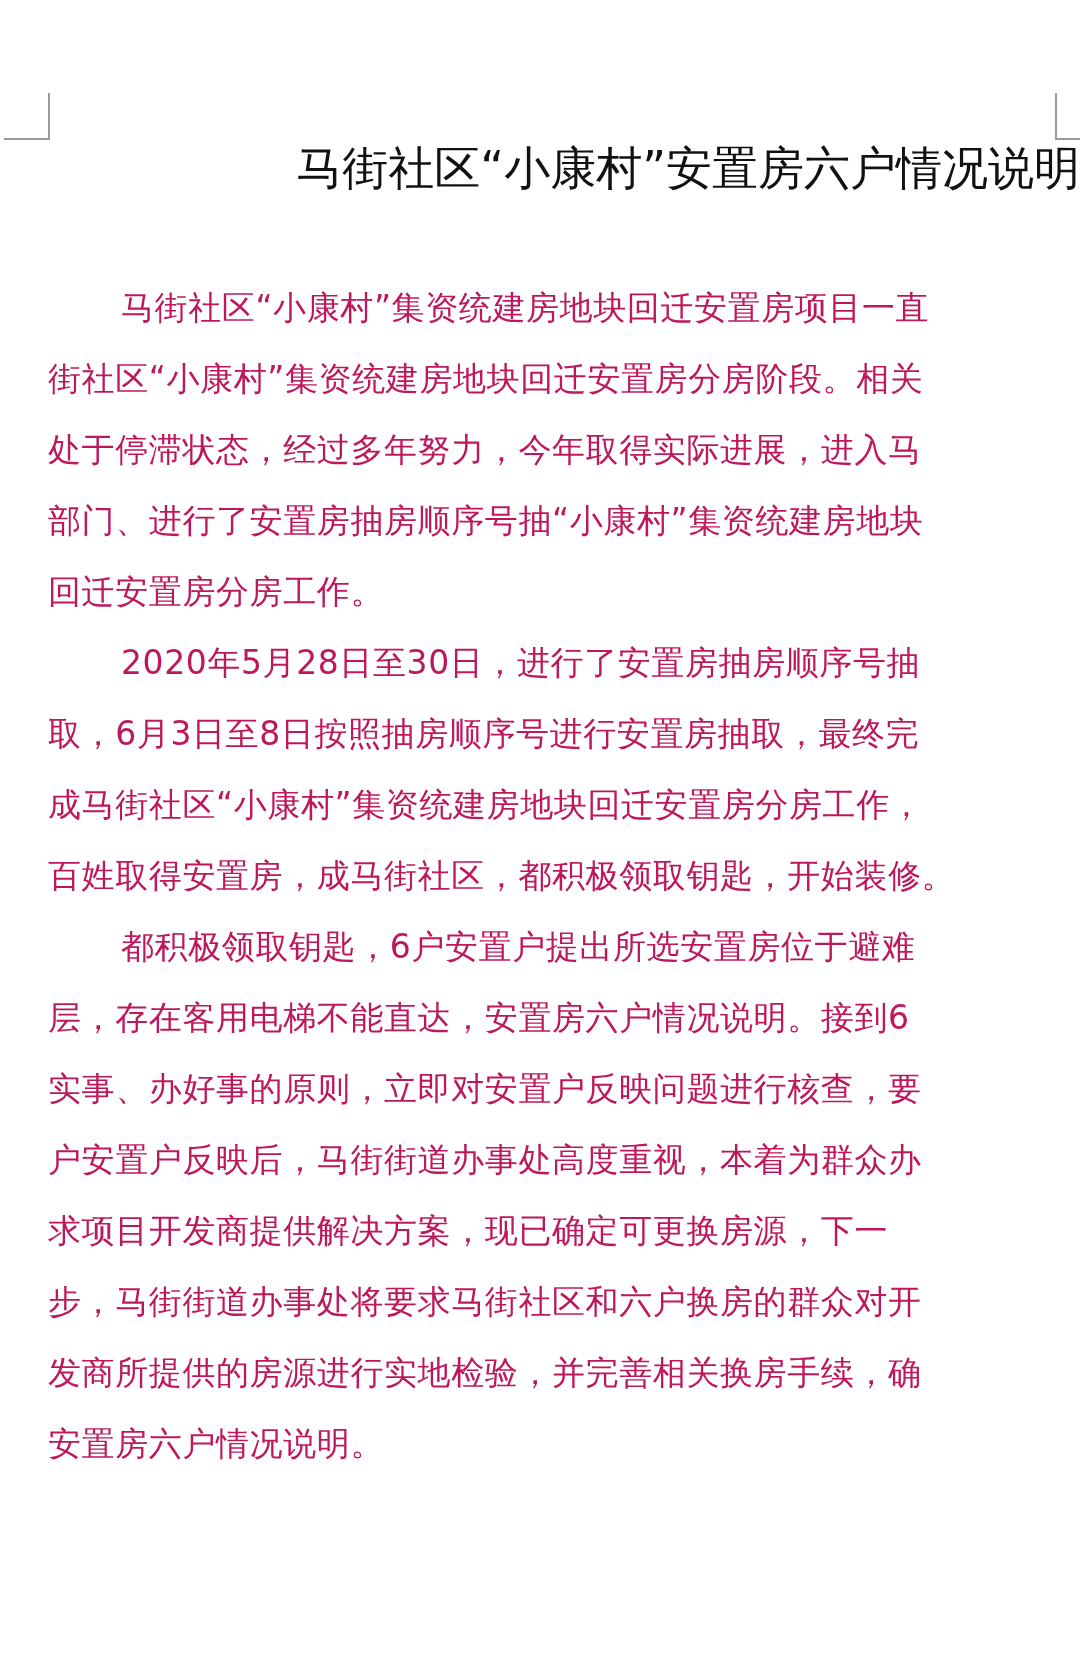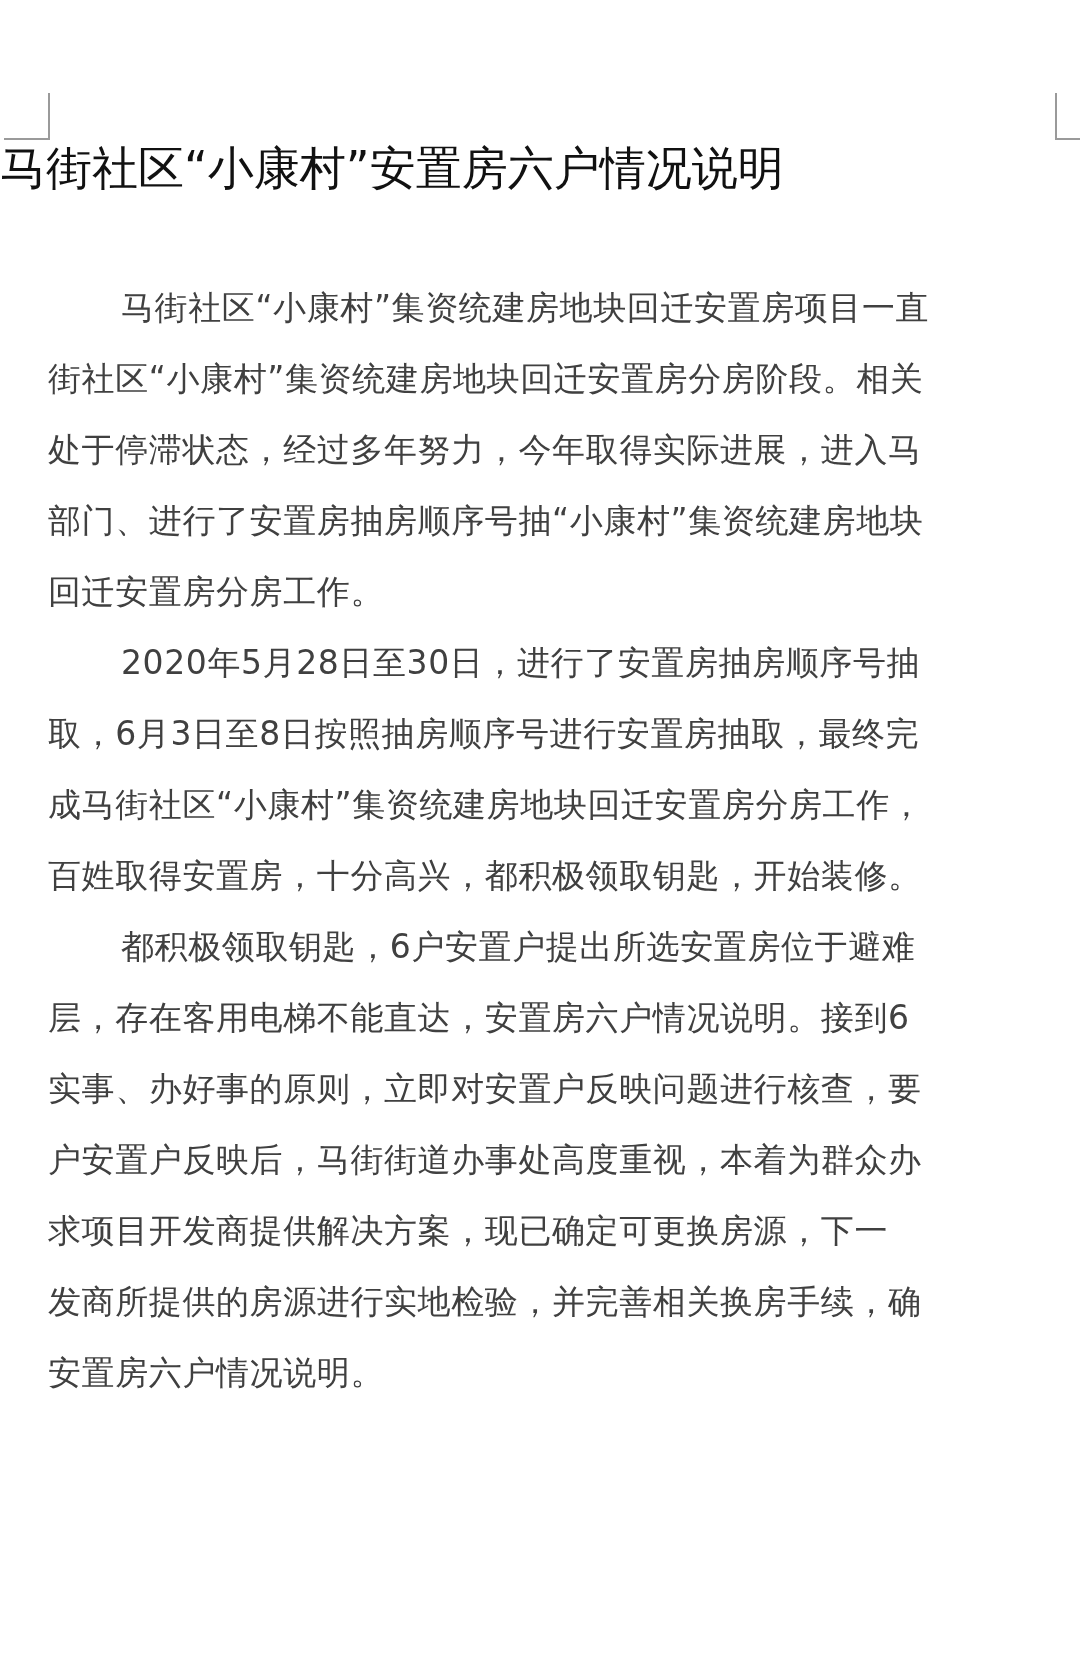--- a/index.html
+++ b/index.html
@@ -32,40 +32,40 @@
       top: 93px;
       width: 25px;
       height: 45px;
       border-width: 0 0 2px 2px;
     }
     .title {
       position: absolute;
       left: 0;
       top: 138px;
       width: 1080px;
-      text-align: left;
+      text-align: right;
       font-size: 46px;
       line-height: 60px;
       letter-spacing: 0px;
       color: #111111;
       white-space: nowrap;
     }
     .body-text {
       position: absolute;
       left: 48px;
       top: 272px;
       width: 1000px;
     }
     .line {
       height: 71px;
       font-size: 33px;
       line-height: 71px;
       white-space: nowrap;
       letter-spacing: 0.6px;
-      color: #404040;
+      color: #be185d;
     }
     .line.indent {
       padding-left: 73px;
     }
   </style>
 </head>
 <body>
 
 <div class="corner corner-left"></div>
 <div class="corner corner-right"></div>
@@ -76,22 +76,23 @@
 
   <div class="line indent">马街社区“小康村”集资统建房地块回迁安置房项目一直</div>
   <div class="line">街社区“小康村”集资统建房地块回迁安置房分房阶段。相关</div>
   <div class="line">处于停滞状态，经过多年努力，今年取得实际进展，进入马</div>
   <div class="line">部门、进行了安置房抽房顺序号抽“小康村”集资统建房地块</div>
   <div class="line">回迁安置房分房工作。</div>
 
   <div class="line indent">2020年5月28日至30日，进行了安置房抽房顺序号抽</div>
   <div class="line">取，6月3日至8日按照抽房顺序号进行安置房抽取，最终完</div>
   <div class="line">成马街社区“小康村”集资统建房地块回迁安置房分房工作，</div>
-  <div class="line">百姓取得安置房，十分高兴，都积极领取钥匙，开始装修。</div>
+  <div class="line">百姓取得安置房，成马街社区，都积极领取钥匙，开始装修。</div>
 
   <div class="line indent">都积极领取钥匙，6户安置户提出所选安置房位于避难</div>
   <div class="line">层，存在客用电梯不能直达，安置房六户情况说明。接到6</div>
   <div class="line">实事、办好事的原则，立即对安置户反映问题进行核查，要</div>
   <div class="line">户安置户反映后，马街街道办事处高度重视，本着为群众办</div>
   <div class="line">求项目开发商提供解决方案，现已确定可更换房源，下一</div>
+  <div class="line">步，马街街道办事处将要求马街社区和六户换房的群众对开</div>
   <div class="line">发商所提供的房源进行实地检验，并完善相关换房手续，确</div>
   <div class="line">安置房六户情况说明。</div>
 </div>
 
 </body></html>

